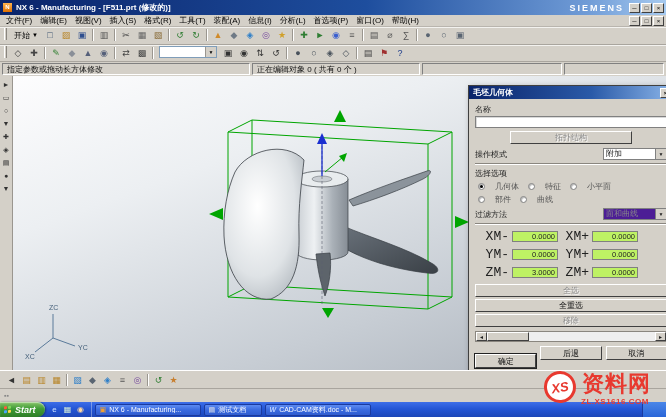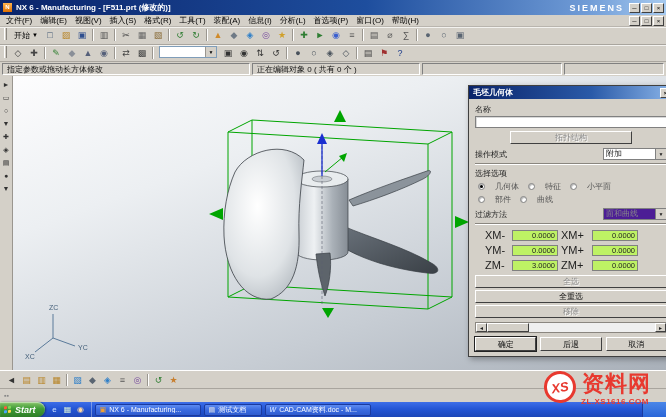--- a/index.html
+++ b/index.html
@@ -85,33 +85,33 @@
   .combo.disabled b{color:#8a8a8a;}
   .hr{height:2px;border-top:1px solid #8a867f;border-bottom:1px solid #fff;margin:3px 0;}
   .radio-row{display:flex;gap:9px;margin:2px 0 2px 3px;color:#555;}
   .radio{display:flex;align-items:center;gap:10px;}
   .rb{width:7px;height:7px;border-radius:50%;background:#fff;border:1px solid #808080;
     box-shadow:inset 1px 1px 1px rgba(0,0,0,.3);position:relative;}
   .radio.selected .rb::after{content:"";position:absolute;left:1px;top:1px;width:3px;height:3px;border-radius:50%;background:#000;}
   .radio b{font-weight:normal;font-size:8px;}
   .offsets{display:grid;grid-template-columns:24px 46px 28px 46px;gap:3px 3px;align-items:center;margin:4px 0 4px 10px;}
   .off-pair{display:contents;}
-  .off-label{font-size:11px;text-align:left;color:#222;}
+  .off-label{font-size:13px;text-align:right;color:#222;font-family:Liberation Mono, monospace;}
   .off-input{height:11px;background:#bef264;border:1px solid #808080;font-size:7.5px;text-align:right;
     padding:0 2px;line-height:10px;}
   .stack-btn{margin:2px 0;height:13px;}
   .hscroll{display:flex;height:11px;margin:4px 0 3px;border:1px solid #8a867f;background:#efefef;}
   .hs-btn{width:11px;background:#d4d0c8;border:1px solid;border-color:#fff #404040 #404040 #fff;font-size:5px;
     text-align:center;line-height:9px;color:#222;}
   .hs-track{flex:1;position:relative;}
   .hs-thumb{position:absolute;left:0;top:0;bottom:0;width:42px;background:#d4d0c8;border:1px solid;
     border-color:#fff #404040 #404040 #fff;}
   .dlg-footer{display:flex;gap:4px;margin-top:4px;}
   .dlg-footer .dlg-btn{flex:1;height:14px;}
-  .dlg-btn.primary{outline:1px solid #222;}
+  .dlg-btn.primary{outline:1px solid #222;margin-top:8px;}
 
   
   .dock1{position:absolute;left:0;top:370px;right:0;height:18px;background:#d4d0c8;border-top:1px solid #fff;
     display:flex;align-items:center;padding-left:4px;gap:1px;}
   .dico{width:15px;height:14px;display:flex;align-items:center;justify-content:center;font-size:9px;color:#444;}
   .dico.sep{width:6px;position:relative;}
   .dico.sep::before{content:"";position:absolute;left:2px;top:1px;bottom:1px;width:1px;background:#9a968f;border-right:1px solid #fff;}
   .dock2{position:absolute;left:0;top:388px;right:0;height:14px;background:#d4d0c8;border-top:1px solid #a9a59e;
     display:flex;align-items:center;padding-left:4px;gap:2px;}
   .d2ico{font-size:7px;color:#777;}

